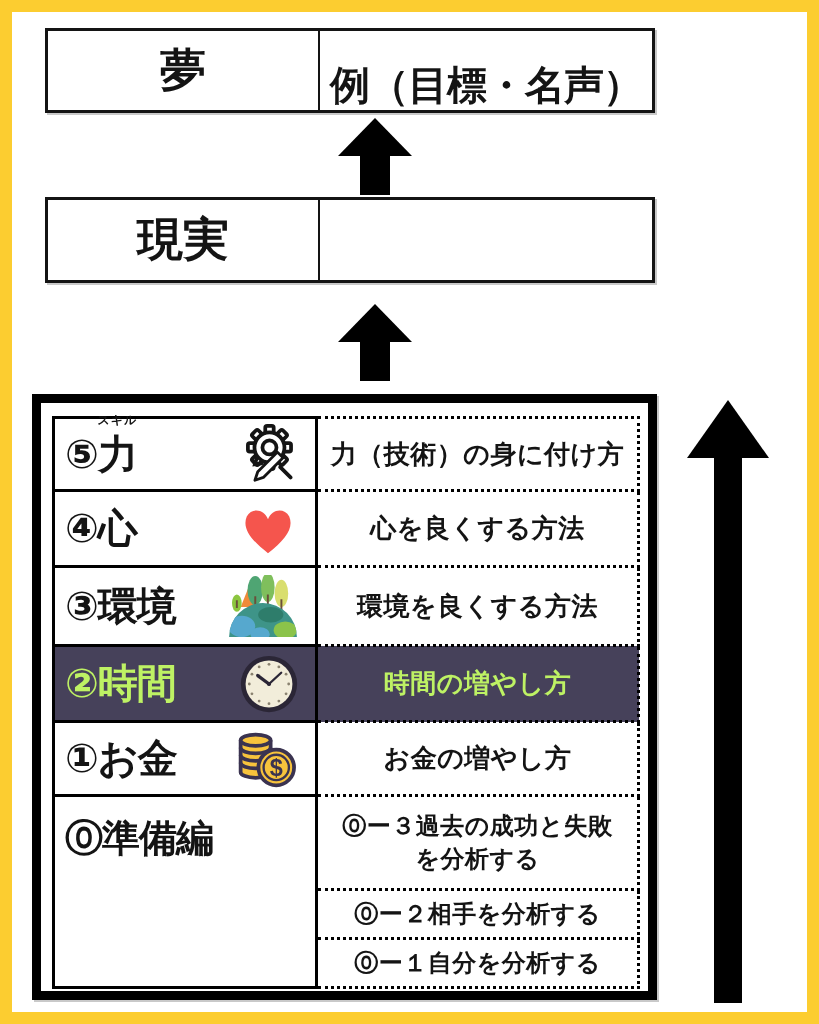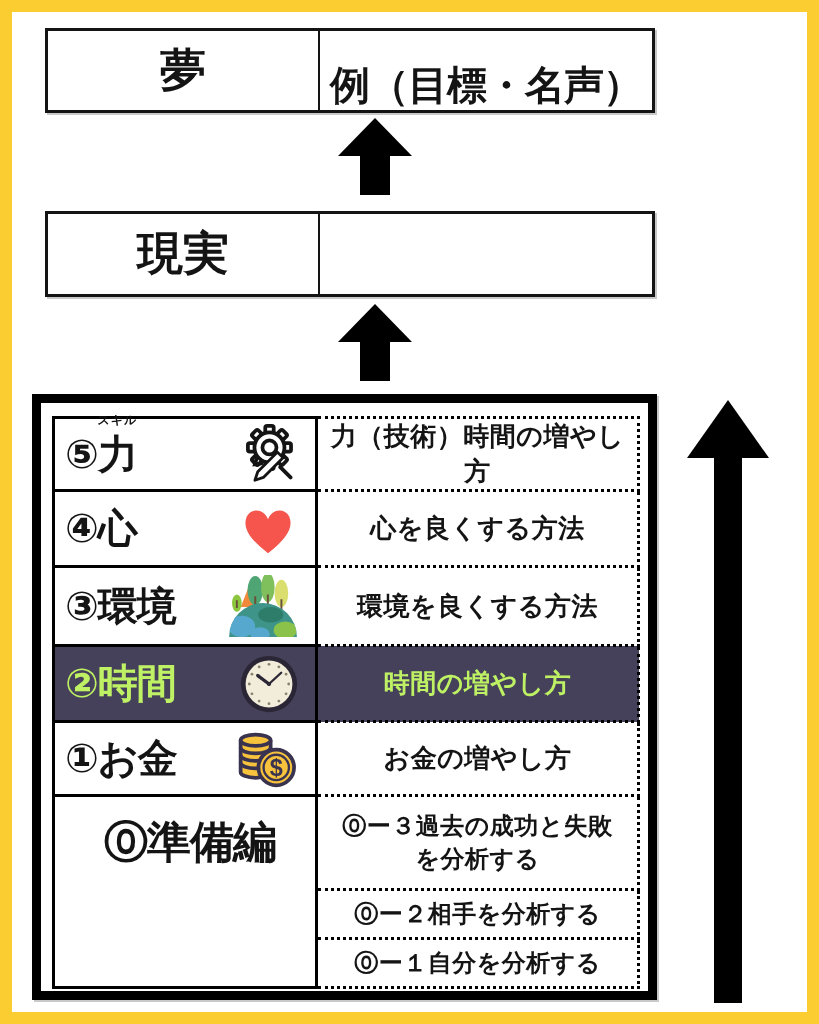--- a/index.html
+++ b/index.html
@@ -12,21 +12,21 @@
     width:819px;height:1024px;position:relative;background:#fff;overflow:hidden;
     font-family:"Liberation Sans","DejaVu Sans",sans-serif;color:var(--ink);
   }
   .yellow-frame{position:absolute;inset:0;border:12px solid var(--yellow);z-index:30;pointer-events:none;}
 
   
   .tbox{position:absolute;left:45px;width:610px;display:flex;background:#fff;border:3px solid var(--ink);box-sizing:border-box;box-shadow:2px 2px 0 #c9c9c9;}
   .tbox .lcellbox{flex:0 0 270px;display:flex;align-items:center;justify-content:center;border-right:2px solid var(--ink);font-size:46px;font-weight:800;}
   .tbox .rcellbox{flex:1;display:flex;align-items:center;justify-content:center;font-size:40px;font-weight:800;letter-spacing:-1px;margin-top:29px;}
   #dream-box{top:28px;height:85px;}
-  #reality-box{top:211px;height:86px;}
+  #reality-box{top:197px;height:86px;}
 
   
   .arrow-sm{position:absolute;width:74px;z-index:5;}
   .arrow-sm .head{width:0;height:0;border-left:37px solid transparent;border-right:37px solid transparent;border-bottom:38px solid #000;}
   .arrow-sm .shaft{width:30px;height:39px;background:#000;margin:0 auto;}
   #arrow-1{left:338px;top:118px;}
   #arrow-2{left:338px;top:304px;}
 
   
   .table-frame{position:absolute;left:32px;top:394px;width:625px;height:606px;border:9px solid #000;box-sizing:border-box;background:#fff;box-shadow:2px 2px 0 #c9c9c9;}
@@ -34,21 +34,21 @@
   table.matrix td{padding:0;box-sizing:border-box;}
   td.l{border:3px solid #000;}
   td.r{border:3px dotted #000;border-left:3px solid #000;text-align:center;vertical-align:middle;font-weight:800;font-size:26px;letter-spacing:0.5px;}
   td.r.sub{font-size:24px;line-height:1.35;padding:2px 12px;}
   tr.highlight td{background:var(--hl);color:#bef264;}
   .lwrap{display:flex;align-items:center;justify-content:space-between;height:100%;padding:0 16px 0 10px;}
   .lbl{font-size:40px;font-weight:800;white-space:nowrap;letter-spacing:-1px;}
   .rubyw{position:relative;display:inline-block;}
   .furi{position:absolute;top:-15px;left:50%;transform:translateX(-50%);font-size:12px;font-weight:700;letter-spacing:1px;}
   td.l.prep{vertical-align:top;}
-  td.l.prep .lbl{display:block;padding:16px 0 0 10px;font-size:44px;text-align:center;}
+  td.l.prep .lbl{display:block;padding:16px 0 0 10px;font-size:38px;}
   .icon{flex:0 0 auto;display:block;}
 
   
   .big-arrow-head{position:absolute;left:687px;top:400px;width:0;height:0;border-left:41px solid transparent;border-right:41px solid transparent;border-bottom:58px solid #000;}
   .big-arrow-shaft{position:absolute;left:714px;top:455px;width:28px;height:548px;background:#000;}
 </style>
 </head>
 <body>
 
 <div class="yellow-frame"></div>
@@ -95,21 +95,21 @@
               <rect x="28" y="2" width="9" height="11" rx="2" transform="rotate(270 32.5 25)"></rect>
               <rect x="28" y="2" width="9" height="11" rx="2" transform="rotate(315 32.5 25)"></rect>
               <circle cx="32.5" cy="25" r="16"></circle>
               <circle cx="32.5" cy="25" r="7.5"></circle>
             </g>
             <path d="M41 30 L47 36 L26 57 L17 60 L20 51 Z" fill="#fff" stroke="#141414" stroke-width="3" stroke-linejoin="round"></path>
             <path d="M44 46 L55 57 M24 42 l-7 1 l2 -7" fill="none" stroke="#141414" stroke-width="4" stroke-linecap="round"></path>
           </svg>
         </div>
       </td>
-      <td class="r">力（技術）時間の増やし方</td>
+      <td class="r">力（技術）の身に付け方</td>
     </tr>
 
     <tr>
       <td class="l" style="height:76px">
         <div class="lwrap">
           <span class="lbl">④心</span>
           <svg class="icon" width="62" height="56" viewBox="0 0 64 58">
             <path d="M32 54 C14 40 5 28 10 16 C15 7 28 8 32 19 C36 8 49 7 54 16 C59 28 50 40 32 54 Z" fill="#F5554D"></path>
           </svg>
         </div>

